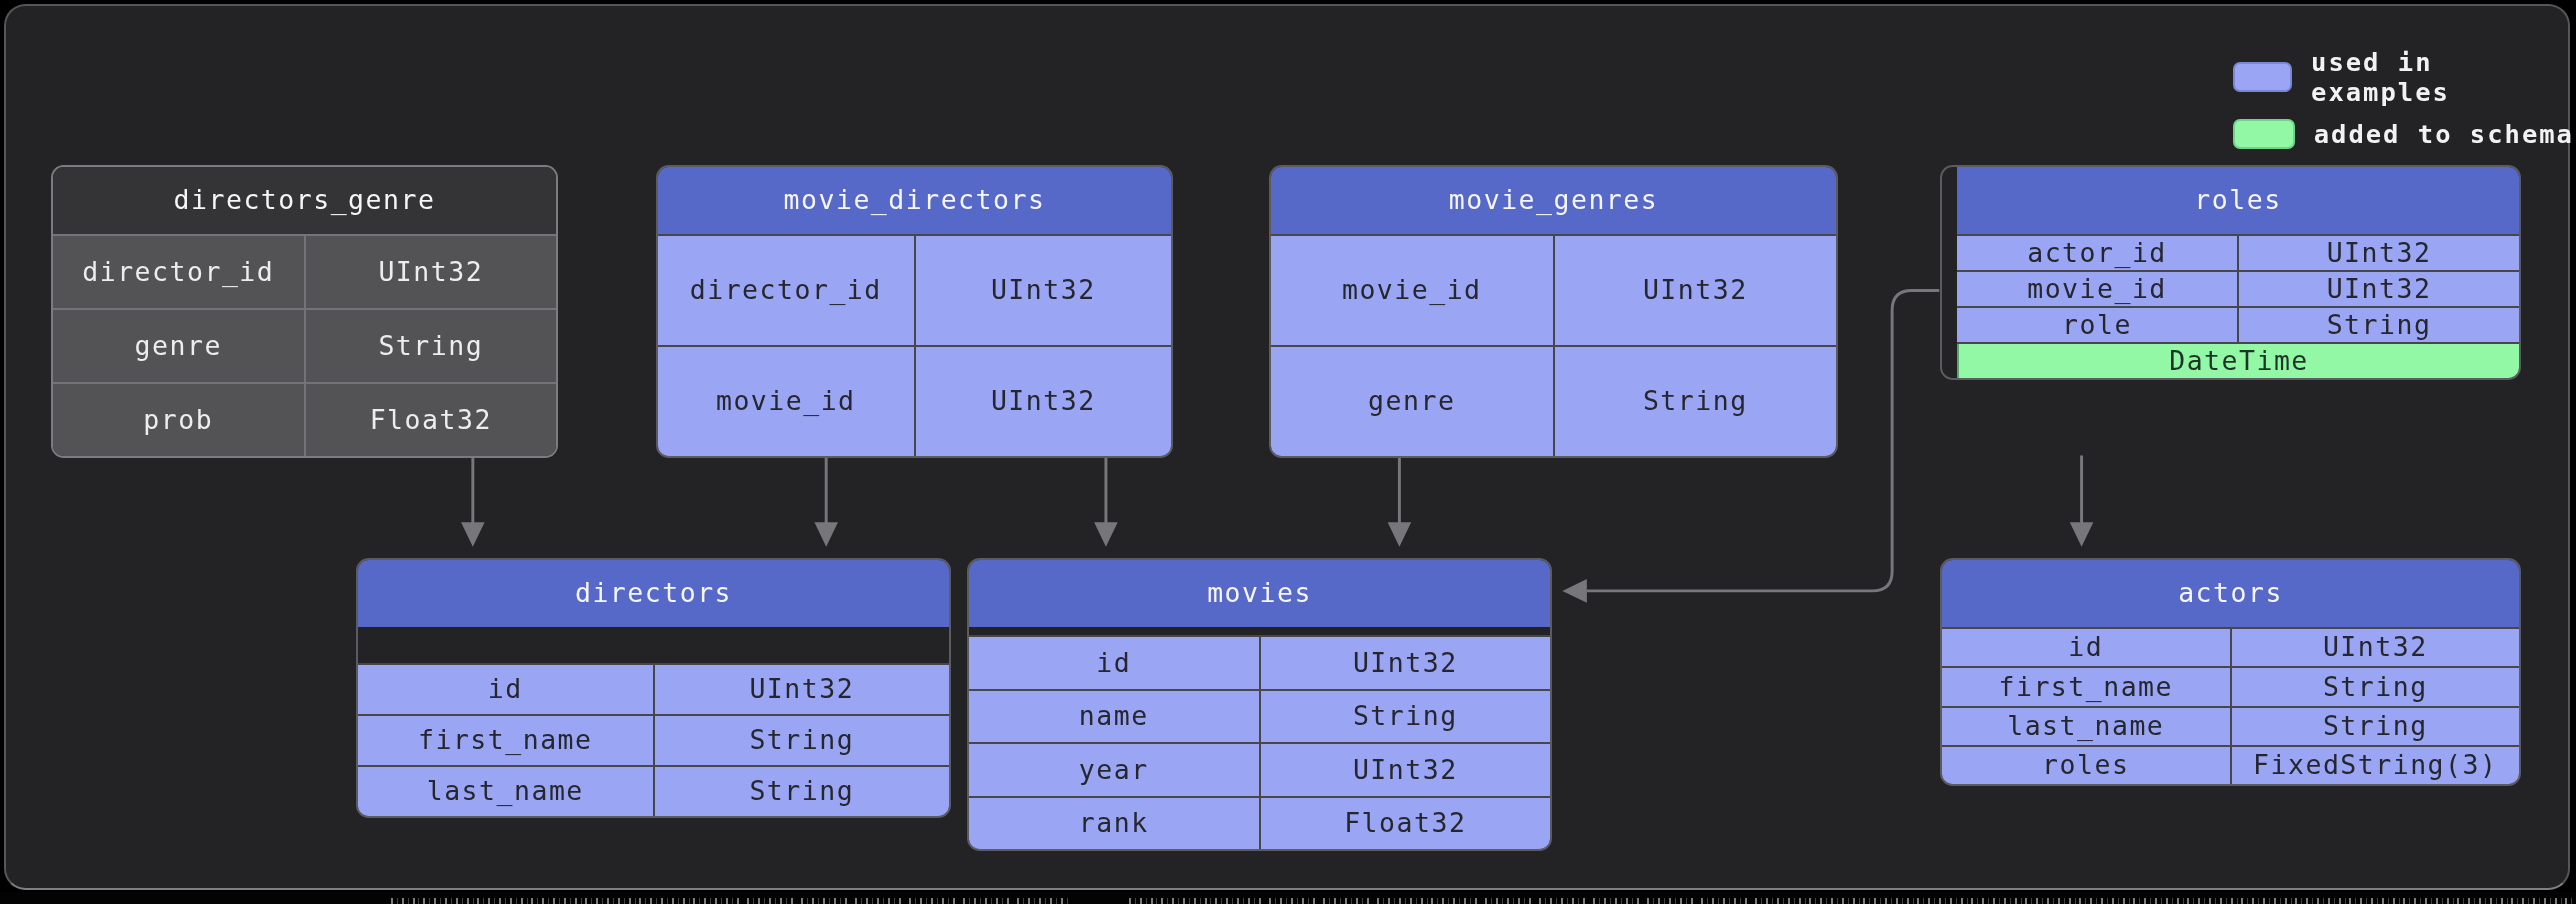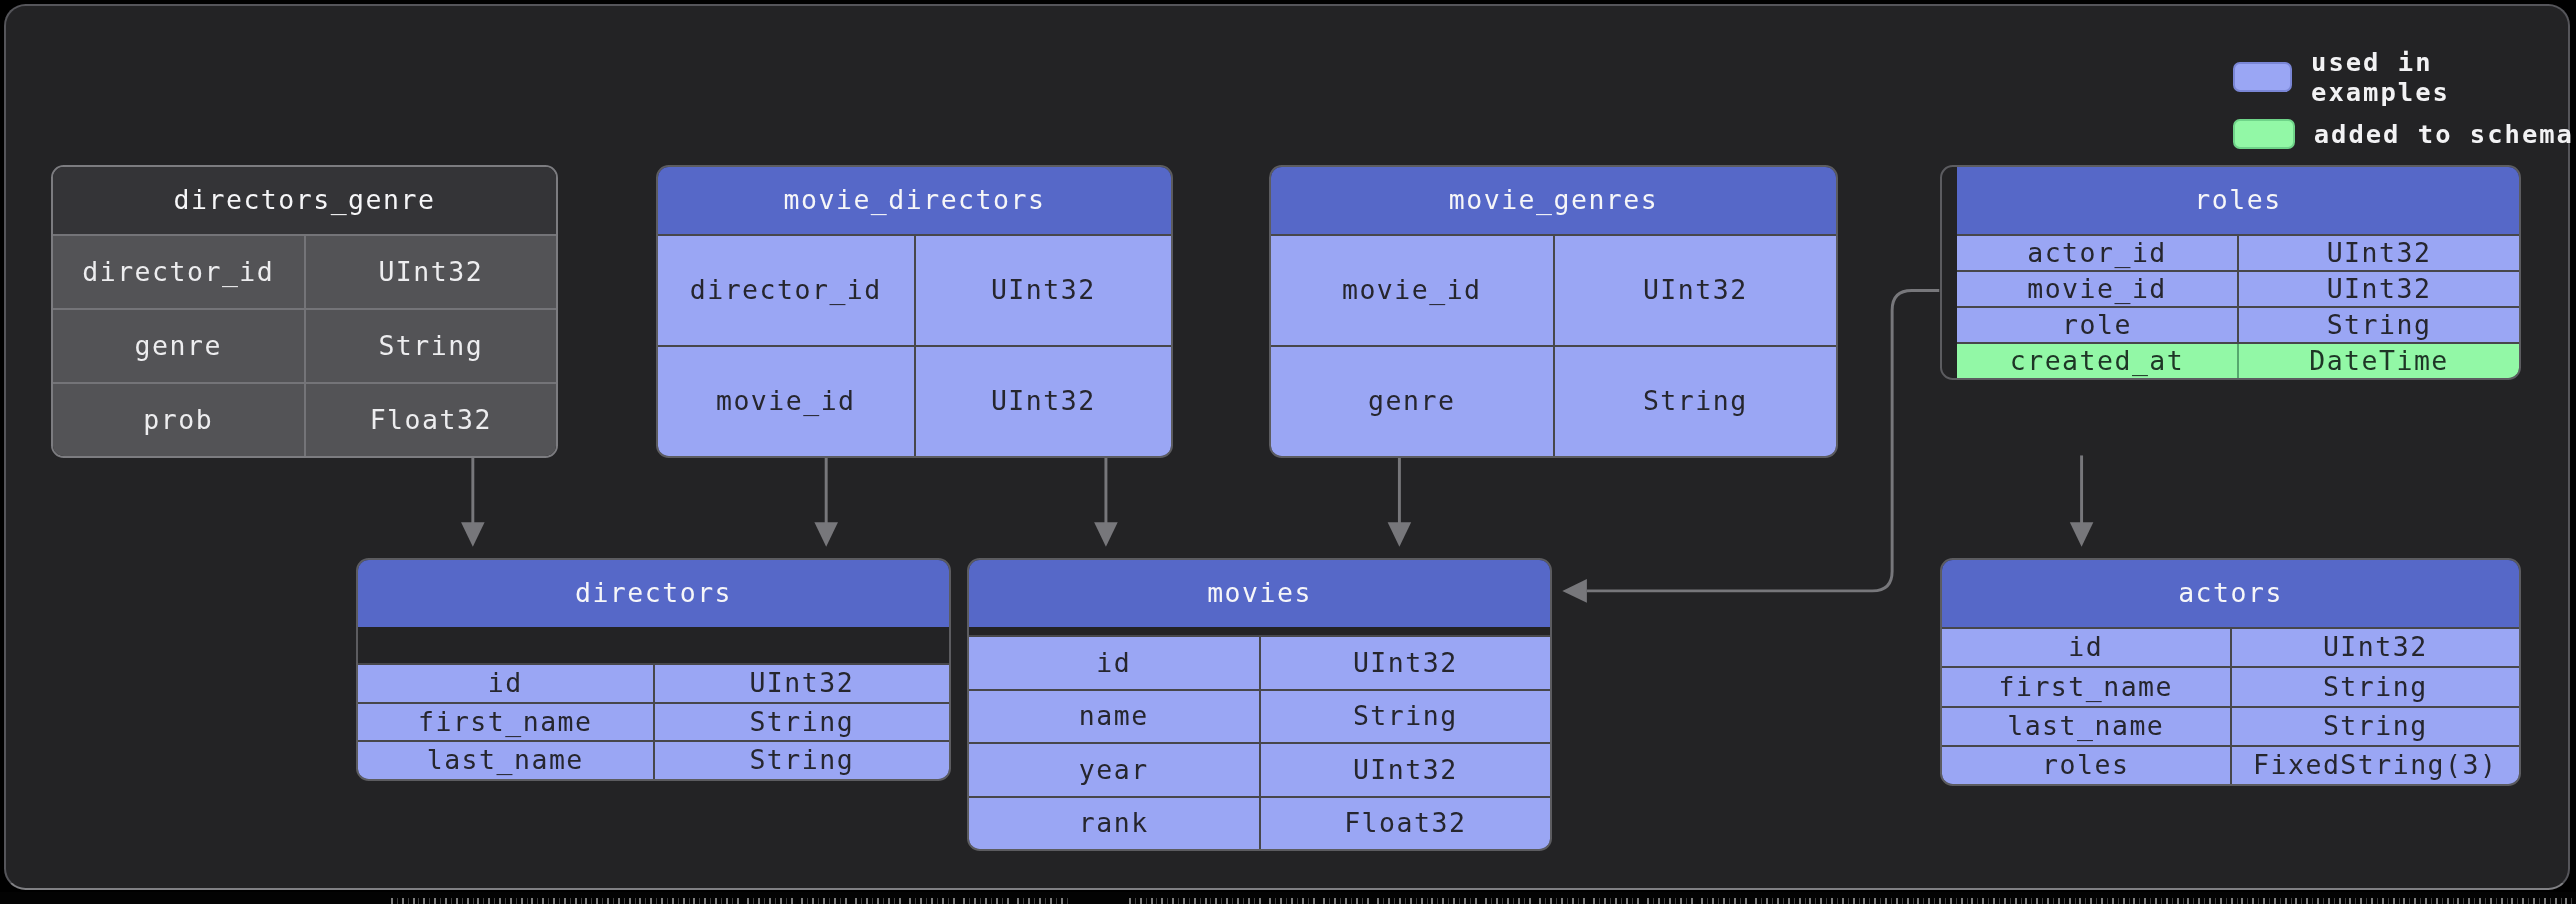--- a/index.html
+++ b/index.html
@@ -141,26 +141,25 @@
         </div>
         <div class="t-row">
           <div class="cell name">movie_id</div>
           <div class="cell type">UInt32</div>
         </div>
         <div class="t-row">
           <div class="cell name">role</div>
           <div class="cell type">String</div>
         </div>
         <div class="t-row added">
-          <div class="cell name">created_at</div>
           <div class="cell type">DateTime</div>
         </div>
       </div>
     </div>
-    <div class="tbl blue" style="left: 356px; top: 558px; width: 595px; height: 223px; position: absolute; gap: 36px;">
+    <div class="tbl blue" style="left: 356px; top: 558px; width: 595px; height: 260px; position: absolute; gap: 36px;">
       <div class="t-header">directors</div>
       <div class="t-rows">
         <div class="t-row">
           <div class="cell name">id</div>
           <div class="cell type">UInt32</div>
         </div>
         <div class="t-row">
           <div class="cell name">first_name</div>
           <div class="cell type">String</div>
         </div>

